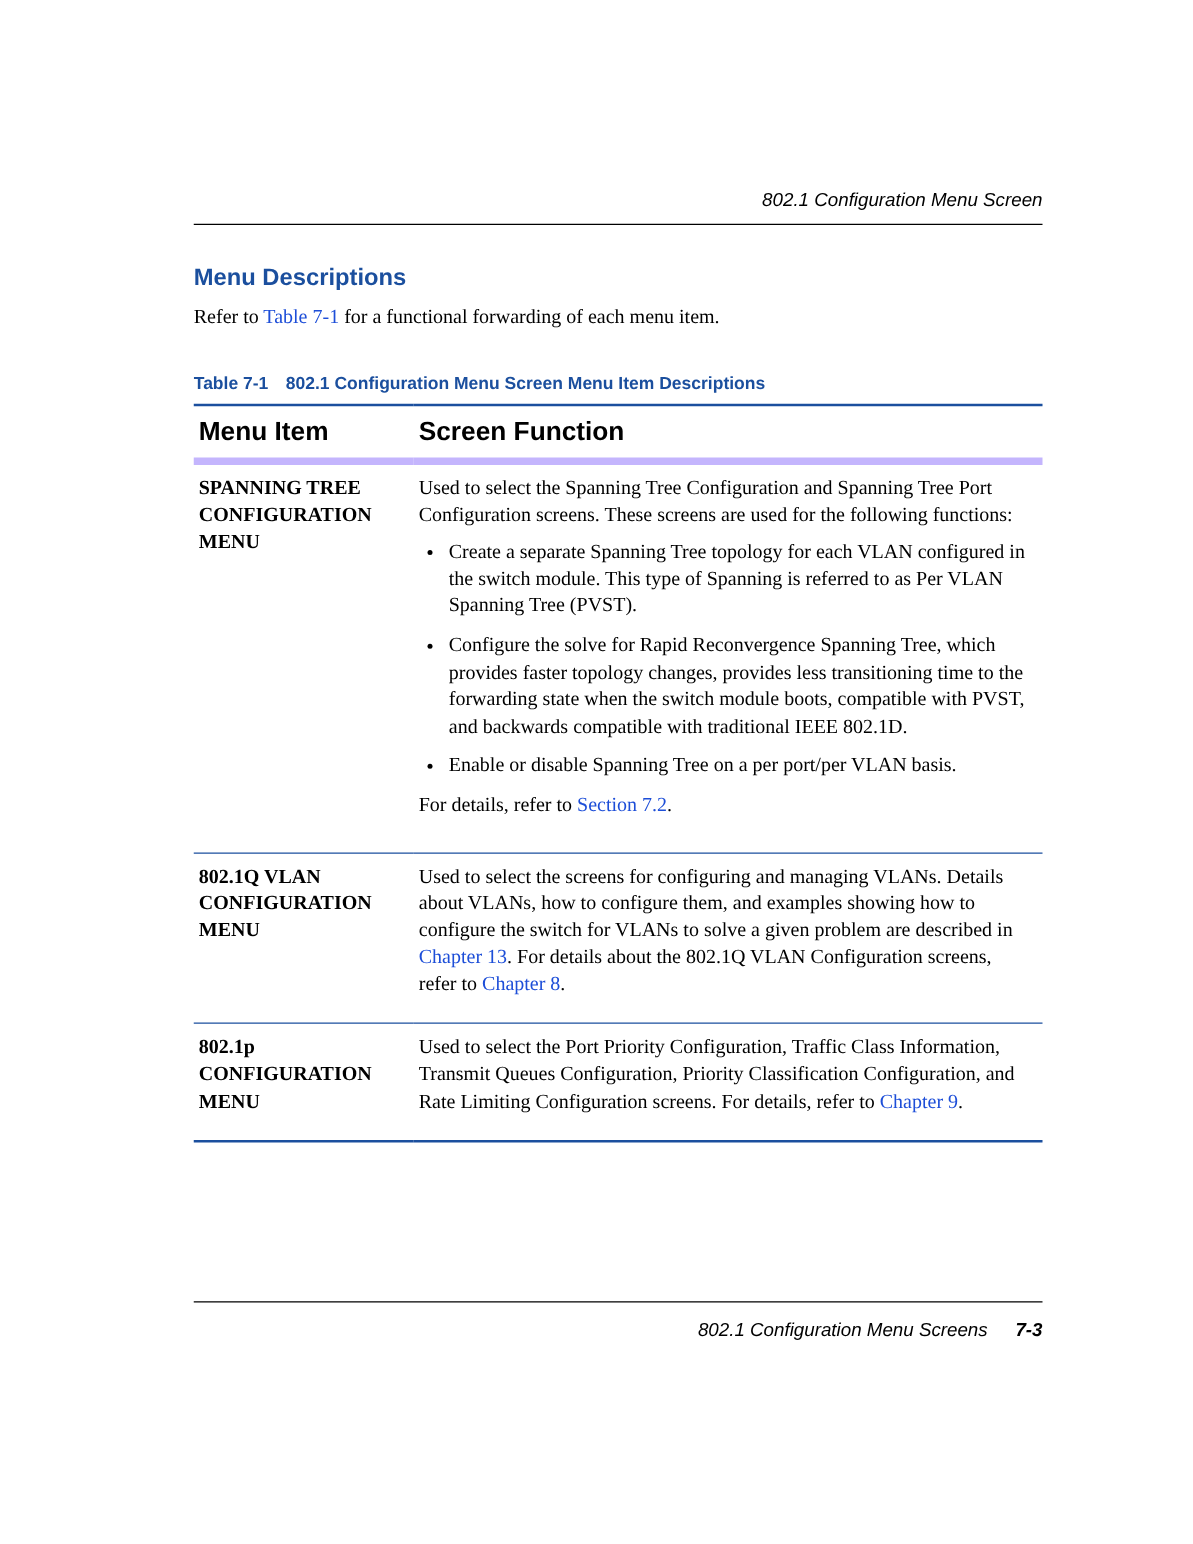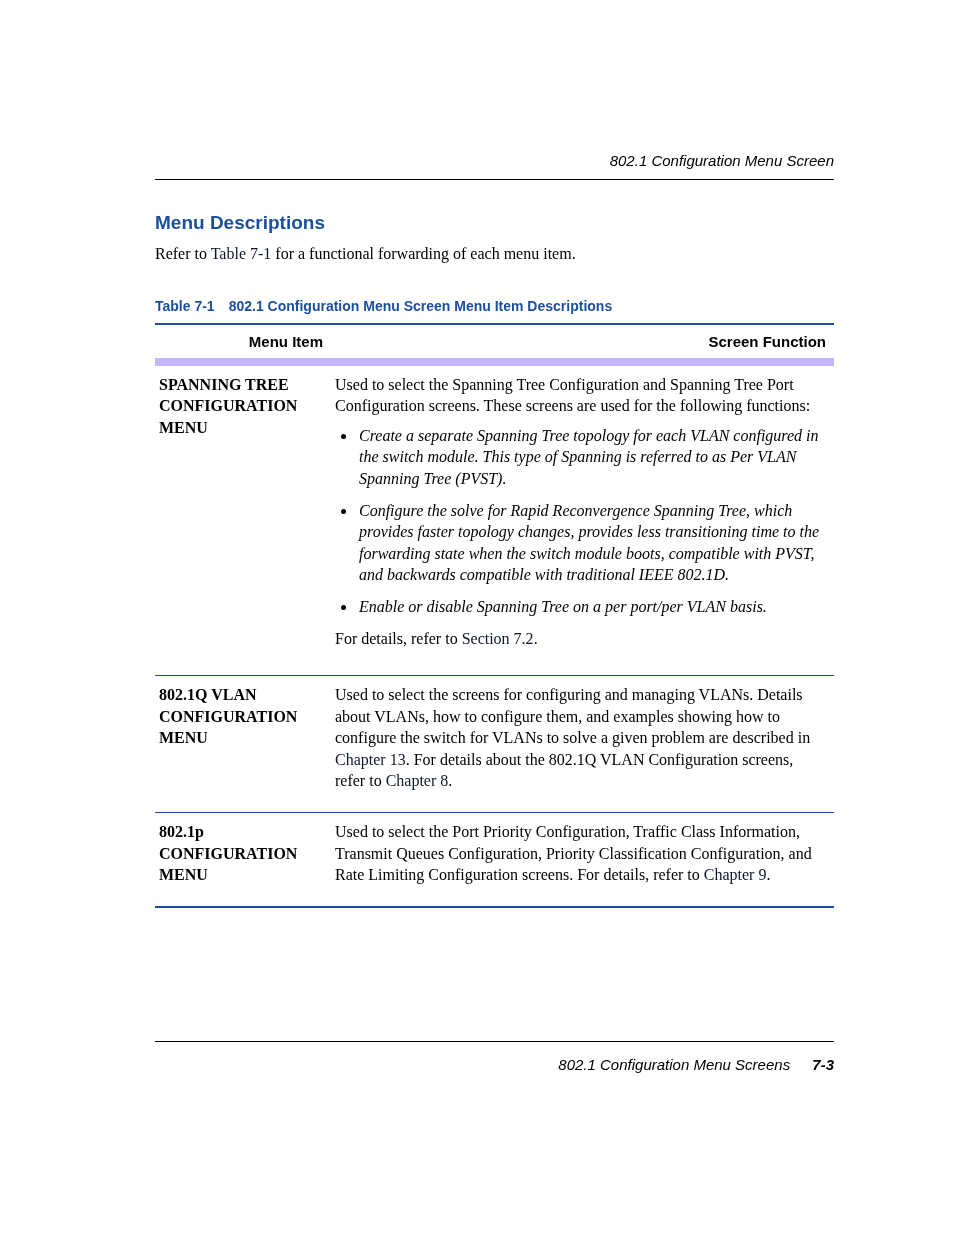--- a/index.html
+++ b/index.html
@@ -31,57 +31,57 @@
       font-family: Arial, Helvetica, sans-serif;
       font-weight: bold;
       font-size: 19px;
       color: #1b4f9e;
       margin-bottom: 6px;
     }
     .intro-para {
       font-size: 16px;
       margin-bottom: 32px;
     }
-    .link { color: #0f172a; }
+    .link { color: #1d4ed8; }
     .table-caption {
       font-family: Arial, Helvetica, sans-serif;
       font-weight: bold;
       font-size: 14px;
       color: #1b4f9e;
       margin-bottom: 6px;
     }
     table.menu-table {
       width: 100%;
       border-collapse: collapse;
       font-size: 16px;
     }
     table.menu-table thead th {
       font-family: Arial, Helvetica, sans-serif;
       font-weight: bold;
-      font-size: 15px;
-      text-align: right;
+      font-size: 21px;
+      text-align: left;
       border-top: 2px solid #1b4f9e;
-      border-bottom: 8px solid #c4b5fd;
+      border-bottom: 6px solid #c4b5fd;
       padding: 6px 8px 6px 4px;
       color: #000;
     }
     table.menu-table tbody td {
       vertical-align: top;
       border-bottom: 1px solid #1b4f9e;
       padding: 8px 8px 20px 4px;
       line-height: 1.35;
       margin-left: 36px;
     }
     table.menu-table tbody tr:last-child td {
       border-bottom: 2px solid #1b4f9e;
     }
     .col-menuitem { width: 176px; font-weight: bold; font-family: "Times New Roman", Times, serif; }
     .col-funct { }
     ul.bullets { list-style: disc; margin: 8px 0 8px 22px; }
-    ul.bullets li { margin-bottom: 10px; padding-left: 2px; font-style: italic; }
+    ul.bullets li { margin-bottom: 10px; padding-left: 2px; }
     .desc-para { margin-bottom: 6px; }
     .page-footer {
       position: absolute;
       left: 155px;
       right: 120px;
       bottom: 160px;
     }
     .footer-rule {
       border: none;
       border-top: 1.5px solid #000;

